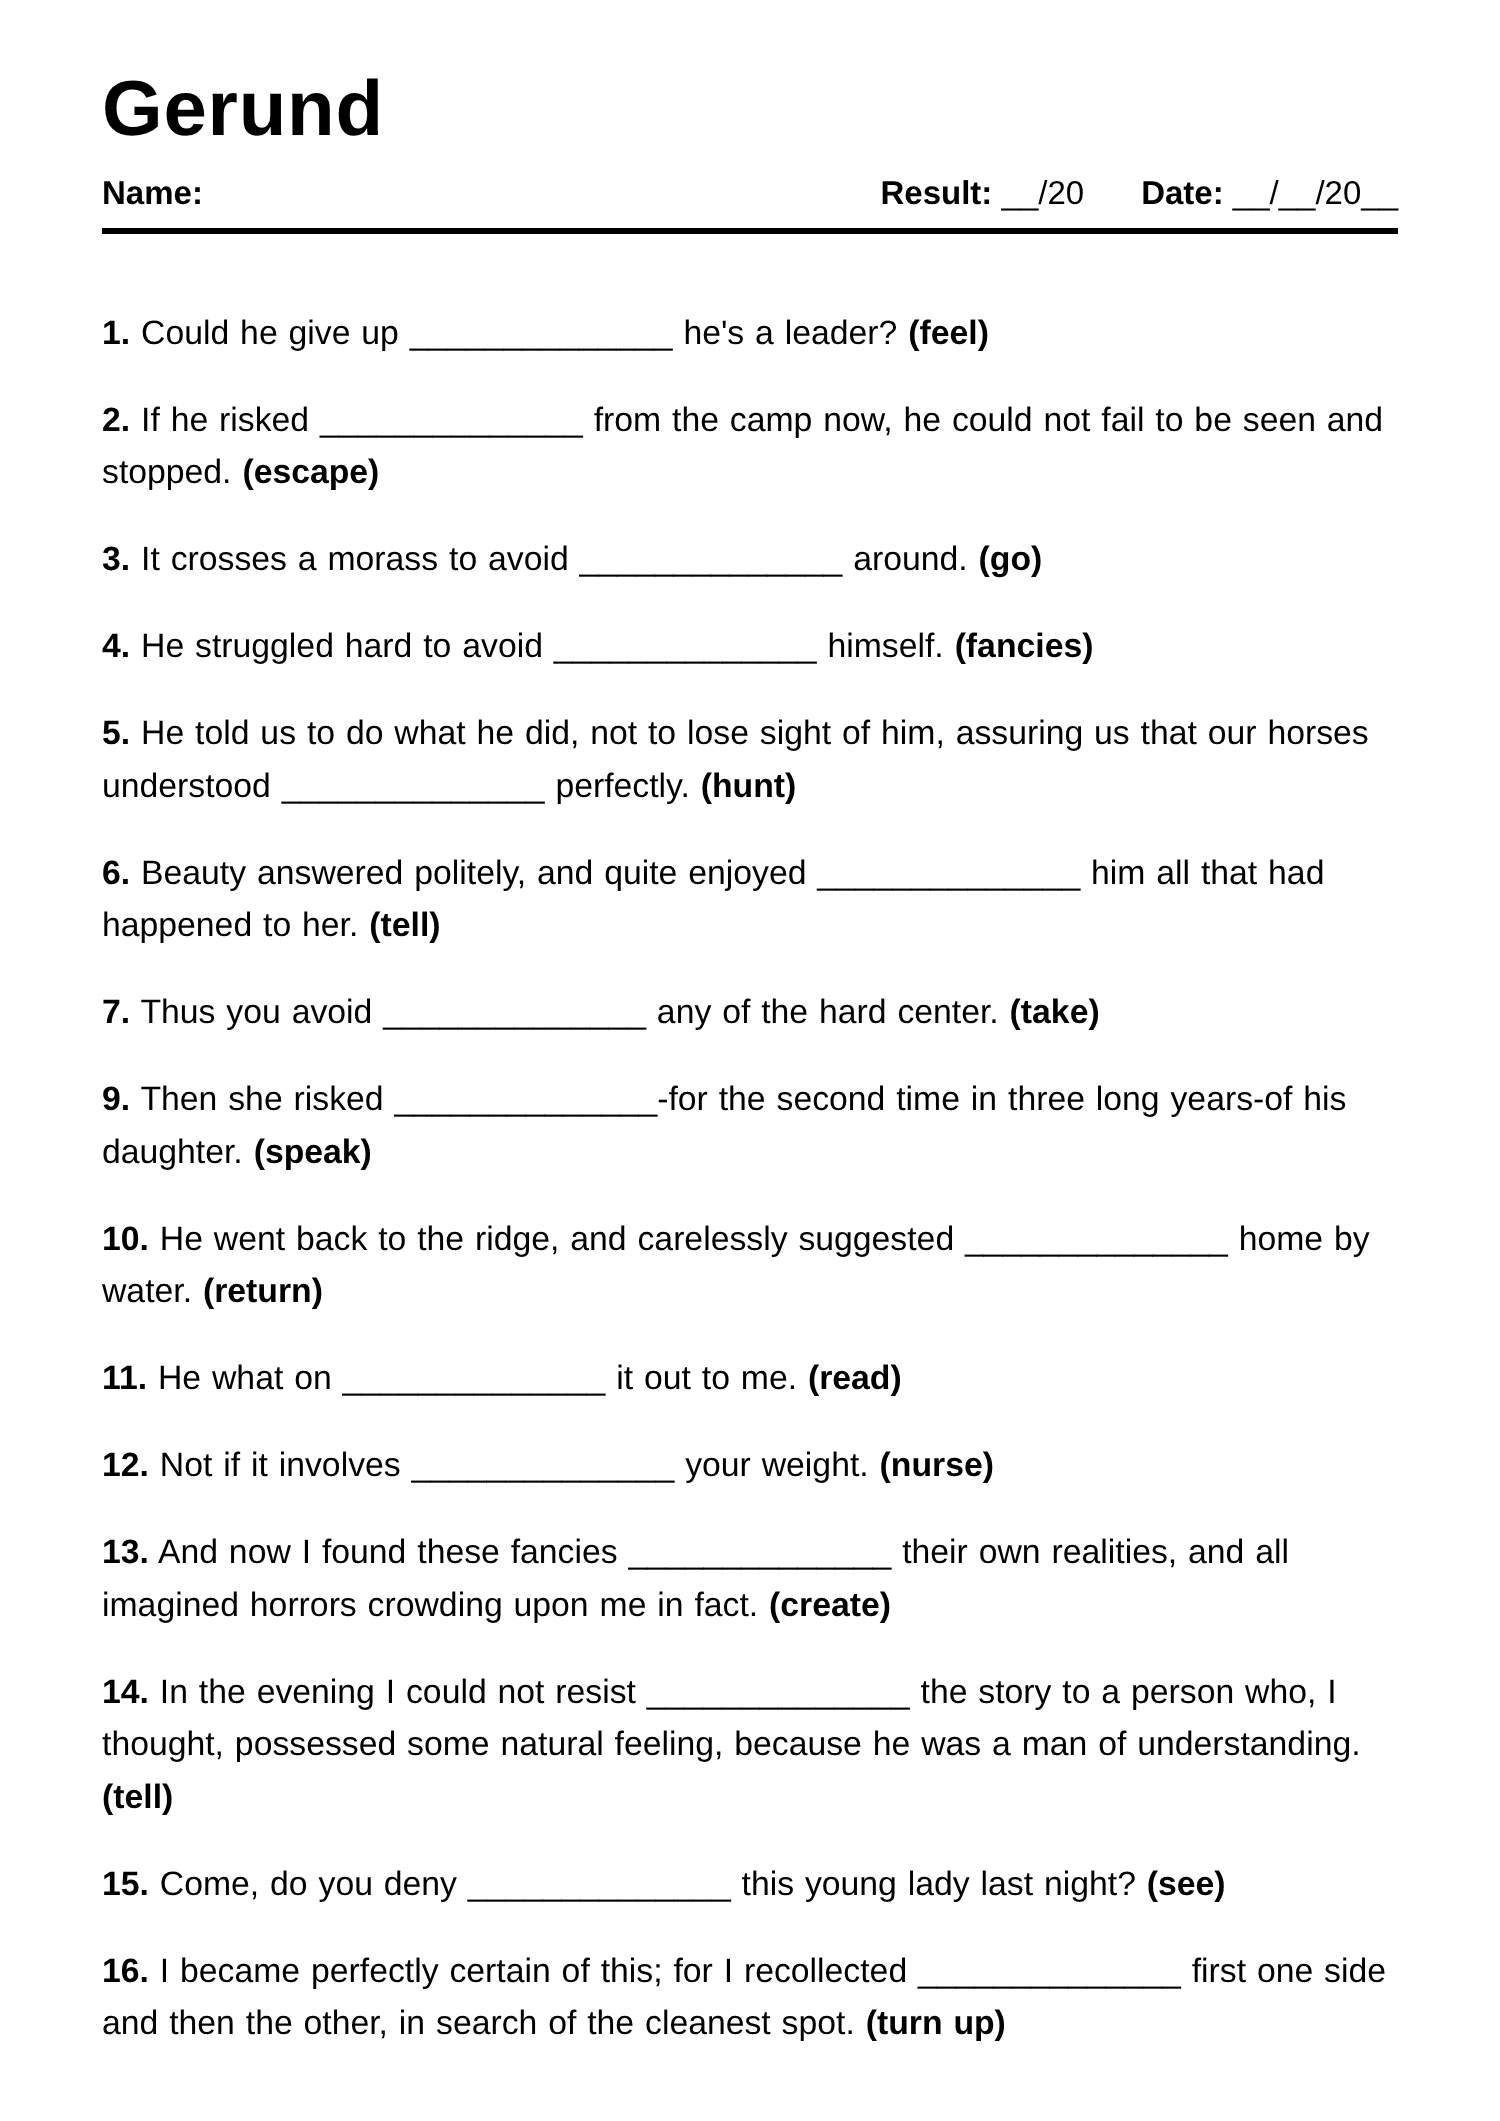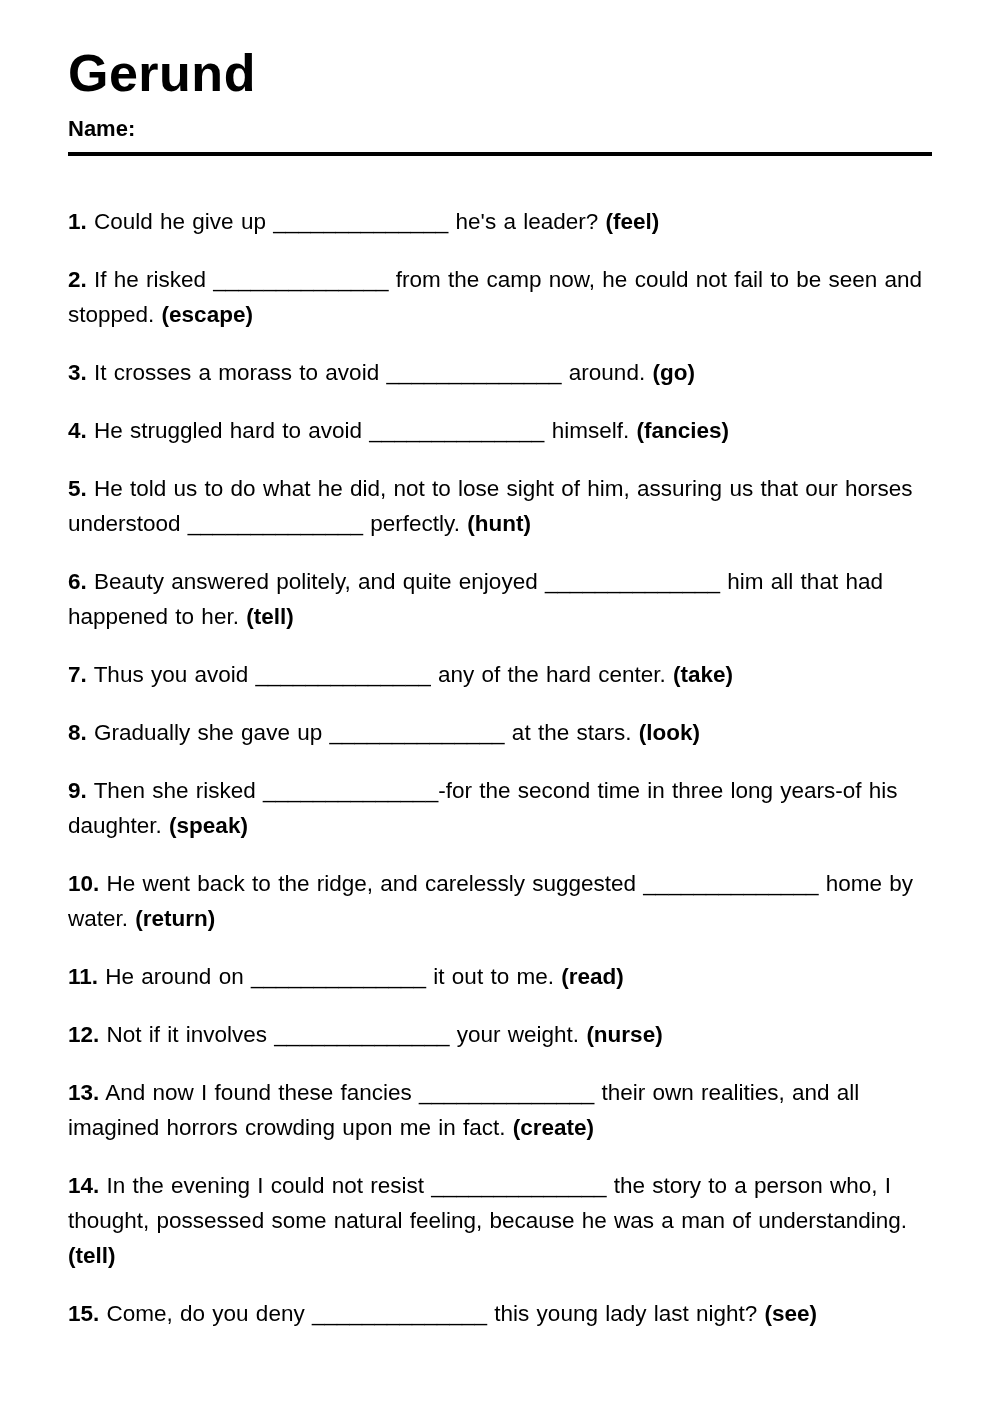--- a/index.html
+++ b/index.html
@@ -52,48 +52,52 @@
 </style>
 </head>
 <body>
 
 <div class="page">
 
   <h1 class="title">Gerund</h1>
 
   <div class="meta-row">
     <span class="meta-left">Name:</span>
+    <span class="meta-right">
+      <span class="meta-pair"><span class="meta-label">Result:</span> <span class="meta-value">__/20</span></span>
+      <span class="meta-pair"><span class="meta-label">Date:</span> <span class="meta-value">__/__/20__</span></span>
+    </span>
   </div>
 
   <div class="questions" id="questions">
     <p class="q"><b class="qnum">1.</b> <span class="qtext">Could he give up ______________ he's a leader?</span> <b class="qverb">(feel)</b></p>
 
     <p class="q"><b class="qnum">2.</b> <span class="qtext">If he risked ______________ from the camp now, he could not fail to be seen and stopped.</span> <b class="qverb">(escape)</b></p>
 
     <p class="q"><b class="qnum">3.</b> <span class="qtext">It crosses a morass to avoid ______________ around.</span> <b class="qverb">(go)</b></p>
 
     <p class="q"><b class="qnum">4.</b> <span class="qtext">He struggled hard to avoid ______________ himself.</span> <b class="qverb">(fancies)</b></p>
 
     <p class="q"><b class="qnum">5.</b> <span class="qtext">He told us to do what he did, not to lose sight of him, assuring us that our horses understood ______________ perfectly.</span> <b class="qverb">(hunt)</b></p>
 
     <p class="q"><b class="qnum">6.</b> <span class="qtext">Beauty answered politely, and quite enjoyed ______________ him all that had happened to her.</span> <b class="qverb">(tell)</b></p>
 
     <p class="q"><b class="qnum">7.</b> <span class="qtext">Thus you avoid ______________ any of the hard center.</span> <b class="qverb">(take)</b></p>
 
-    <p class="q"><b class="qnum">8.</b> <span class="qtext">Gradually she gave up ______________ at the stars.</span> <b class="qverb">(look)</b></p>
 
     <p class="q"><b class="qnum">9.</b> <span class="qtext">Then she risked ______________-for the second time in three long years-of his daughter.</span> <b class="qverb">(speak)</b></p>
 
     <p class="q"><b class="qnum">10.</b> <span class="qtext">He went back to the ridge, and carelessly suggested ______________ home by water.</span> <b class="qverb">(return)</b></p>
 
-    <p class="q"><b class="qnum">11.</b> <span class="qtext">He around on ______________ it out to me.</span> <b class="qverb">(read)</b></p>
+    <p class="q"><b class="qnum">11.</b> <span class="qtext">He what on ______________ it out to me.</span> <b class="qverb">(read)</b></p>
 
     <p class="q"><b class="qnum">12.</b> <span class="qtext">Not if it involves ______________ your weight.</span> <b class="qverb">(nurse)</b></p>
 
     <p class="q"><b class="qnum">13.</b> <span class="qtext">And now I found these fancies ______________ their own realities, and all imagined horrors crowding upon me in fact.</span> <b class="qverb">(create)</b></p>
 
     <p class="q"><b class="qnum">14.</b> <span class="qtext">In the evening I could not resist ______________ the story to a person who, I thought, possessed some natural feeling, because he was a man of understanding.</span> <b class="qverb">(tell)</b></p>
 
     <p class="q"><b class="qnum">15.</b> <span class="qtext">Come, do you deny ______________ this young lady last night?</span> <b class="qverb">(see)</b></p>
 
+    <p class="q"><b class="qnum">16.</b> <span class="qtext">I became perfectly certain of this; for I recollected ______________ first one side and then the other, in search of the cleanest spot.</span> <b class="qverb">(turn up)</b></p>
   </div>
 
 </div>
 
 </body></html>

